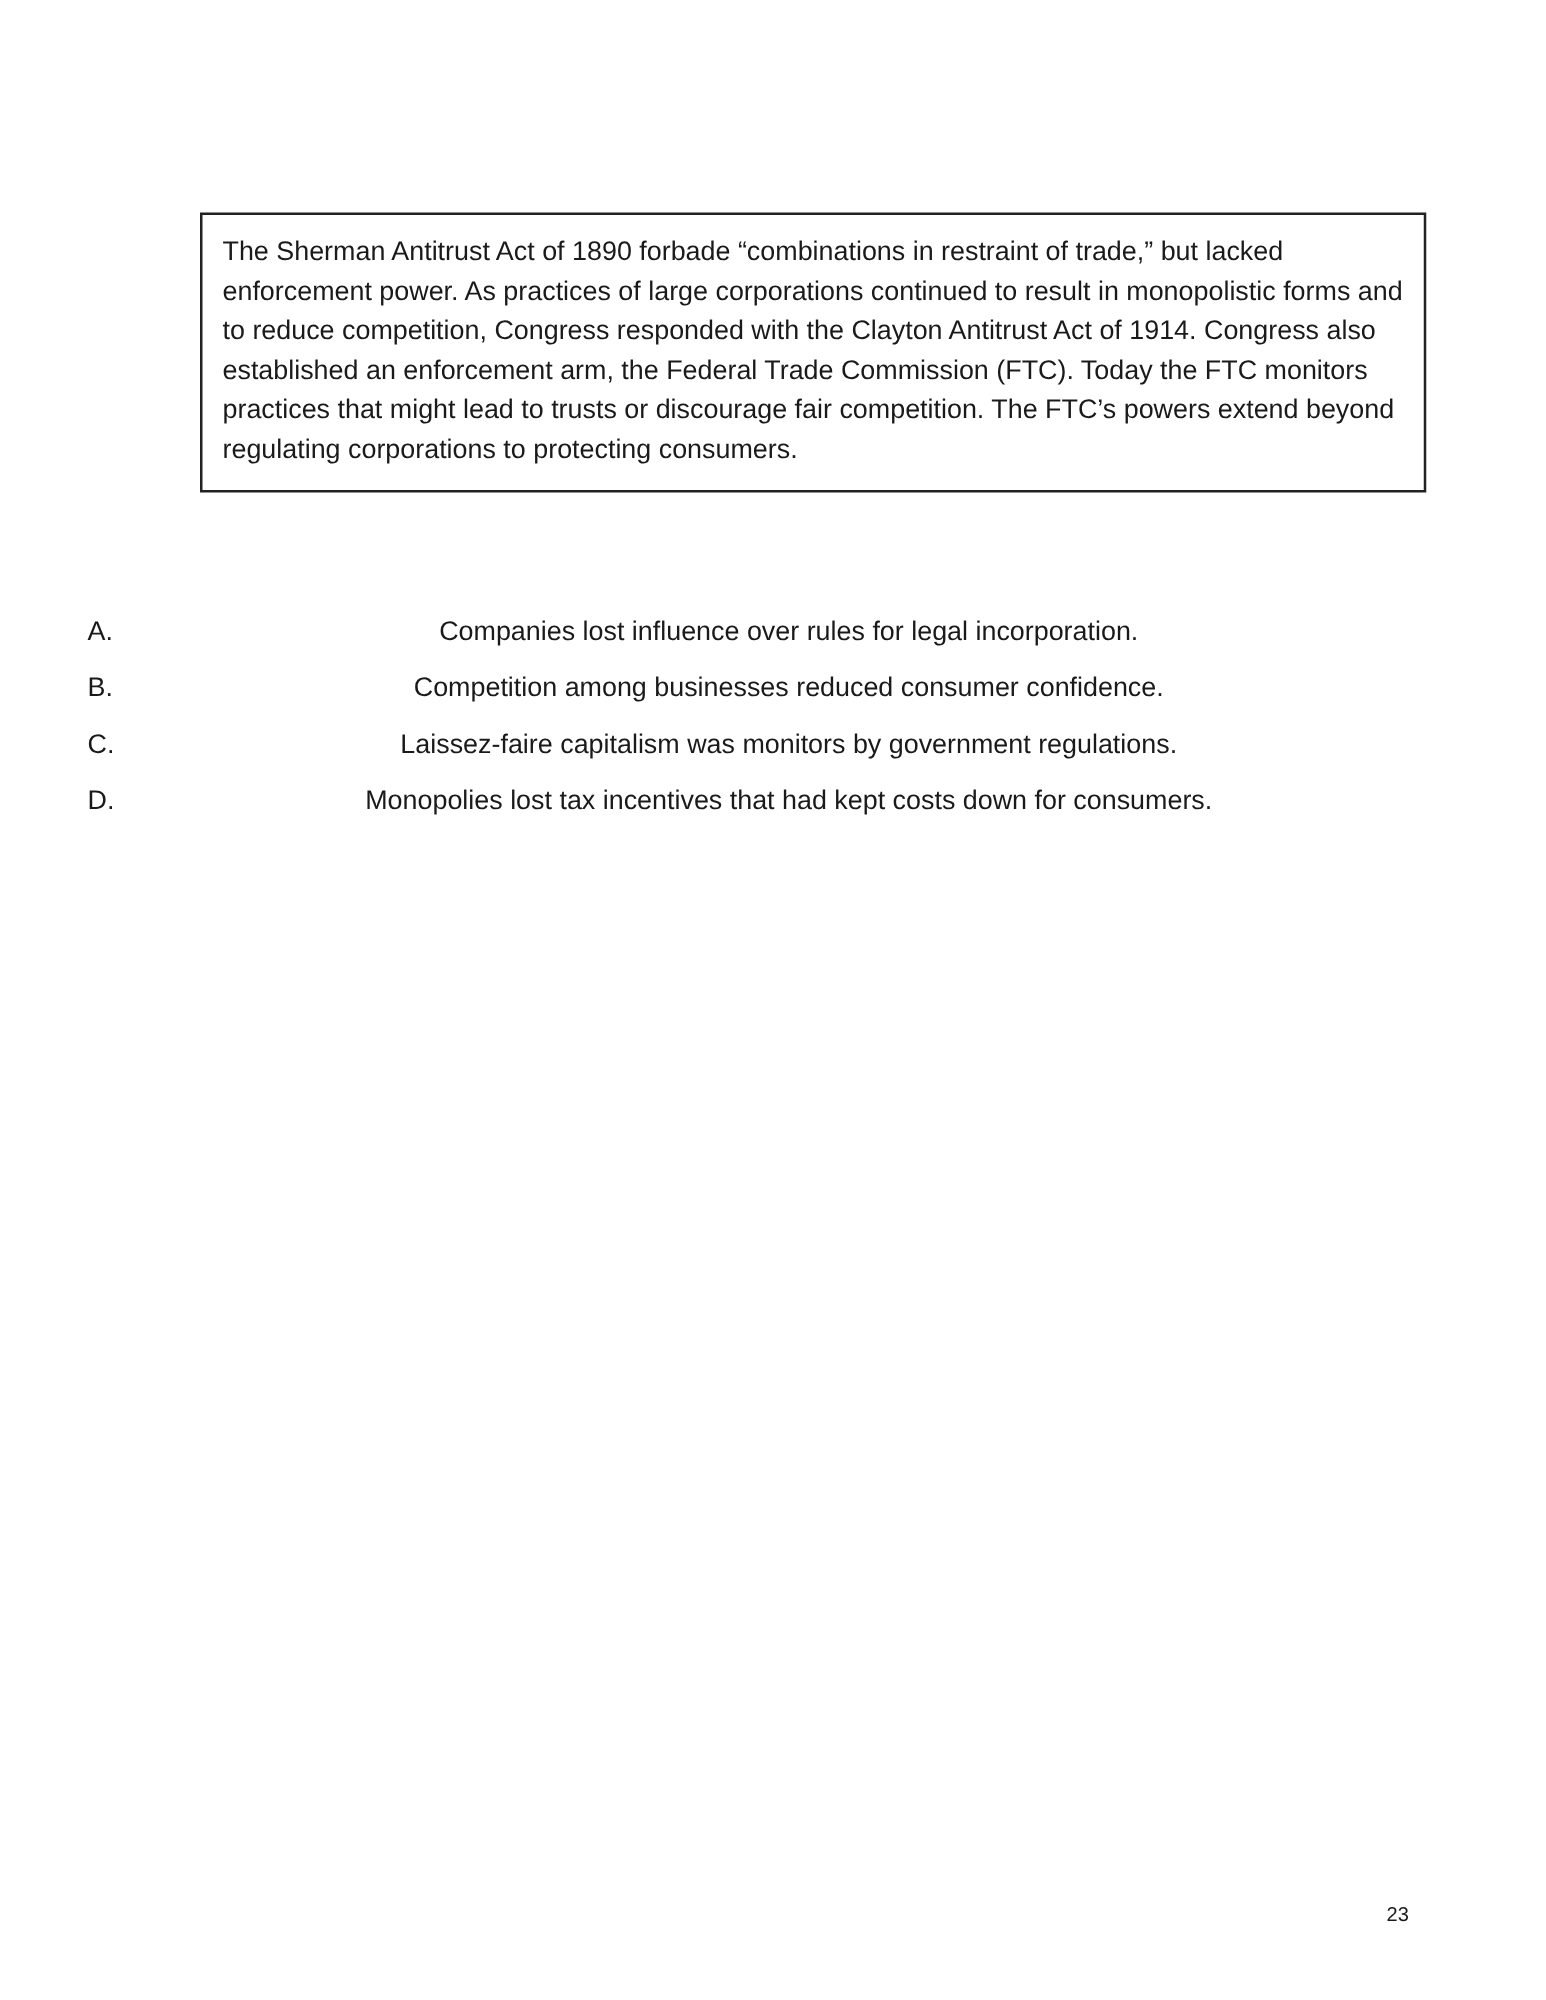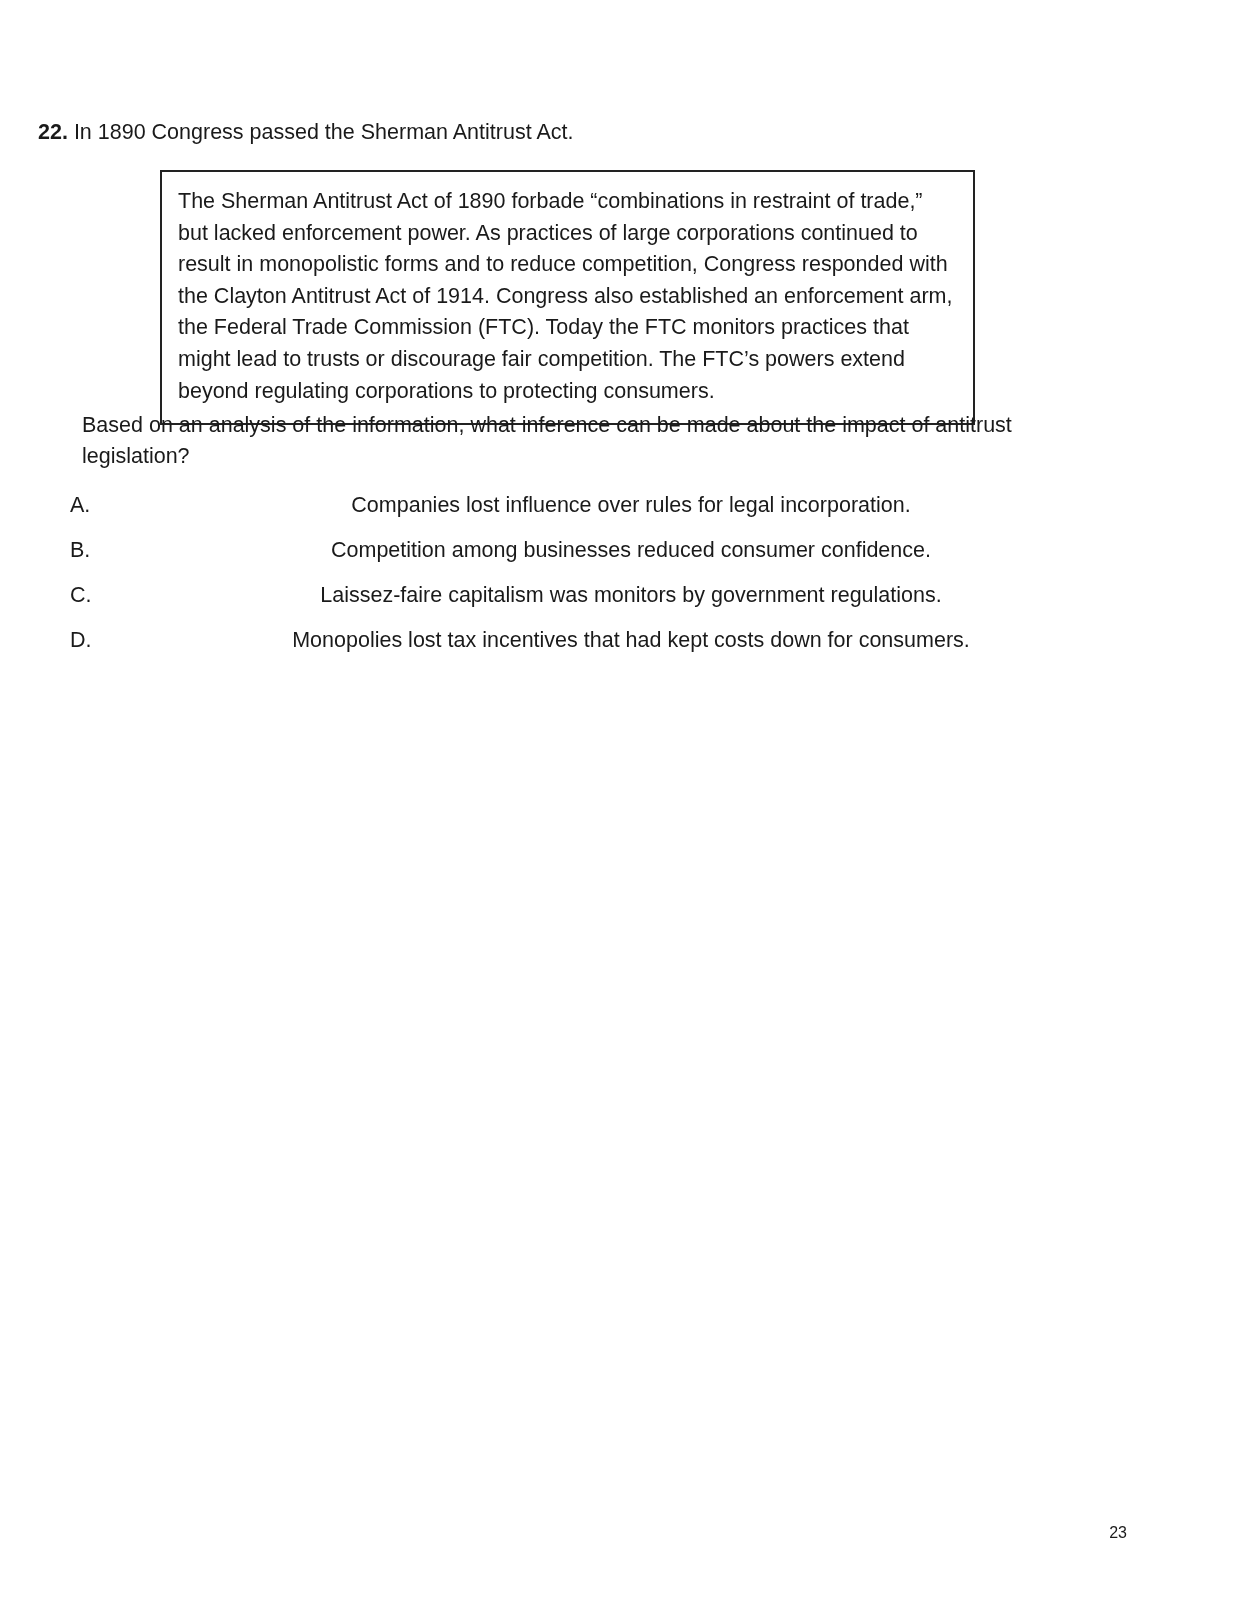--- a/index.html
+++ b/index.html
@@ -29,21 +29,21 @@
     line-height: 1.35;
     color: #1a1a1a;
   }
   .question-number {
     font-weight: bold;
   }
   .stimulus-box {
     position: absolute;
     left: 160px;
     top: 170px;
-    width: 815px;
+    width: 981px;
     border: 2px solid #222222;
     box-sizing: border-box;
     padding: 14px 16px 16px 16px;
     background: #ffffff;
   }
   .stimulus-text {
     font-size: 21.5px;
     line-height: 1.47;
     color: #1a1a1a;
     text-align: left;
@@ -85,30 +85,25 @@
     bottom: 58px;
     font-size: 16px;
     color: #1a1a1a;
   }
 </style>
 </head>
 <body>
 
 <div class="page">
 
-  <div class="question-line">
-    <span class="question-number">22.</span>
-    <span>In 1890 Congress passed the Sherman Antitrust Act.</span>
-  </div>
 
   <div class="stimulus-box">
     <div class="stimulus-text">The Sherman Antitrust Act of 1890 forbade “combinations in restraint of trade,” but lacked enforcement power. As practices of large corporations continued to result in monopolistic forms and to reduce competition, Congress responded with the Clayton Antitrust Act of 1914. Congress also established an enforcement arm, the Federal Trade Commission (FTC). Today the FTC monitors practices that might lead to trusts or discourage fair competition. The FTC’s powers extend beyond regulating corporations to protecting consumers.</div>
   </div>
 
-  <div class="prompt">Based on an analysis of the information, what inference can be made about the impact of antitrust legislation?</div>
 
   <div class="choices">
     <div class="choice">
       <span class="choice-letter">A.</span>
       <span class="choice-text">Companies lost influence over rules for legal incorporation.</span>
     </div>
     <div class="choice">
       <span class="choice-letter">B.</span>
       <span class="choice-text">Competition among businesses reduced consumer confidence.</span>
     </div>

